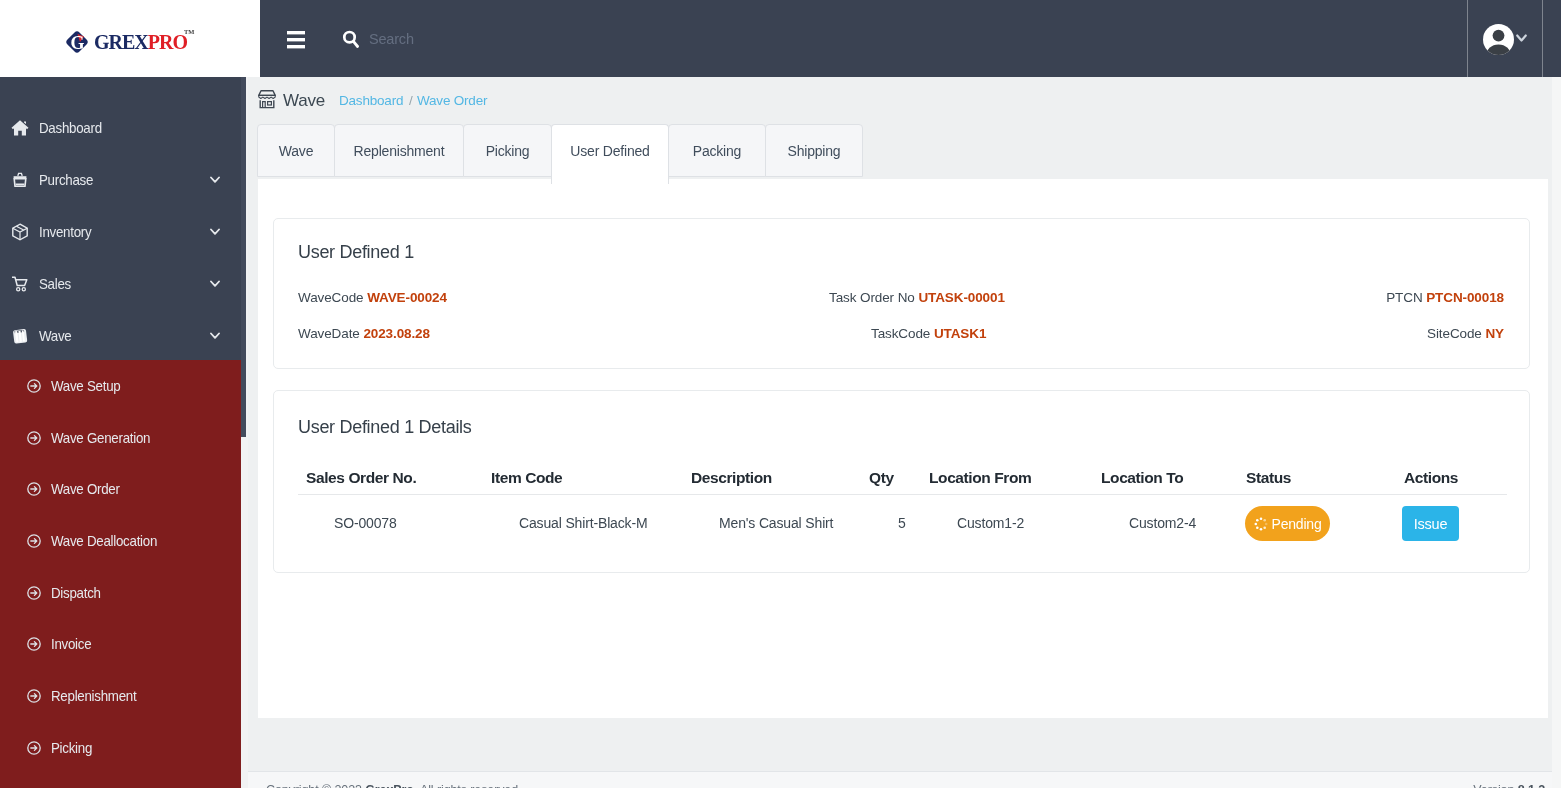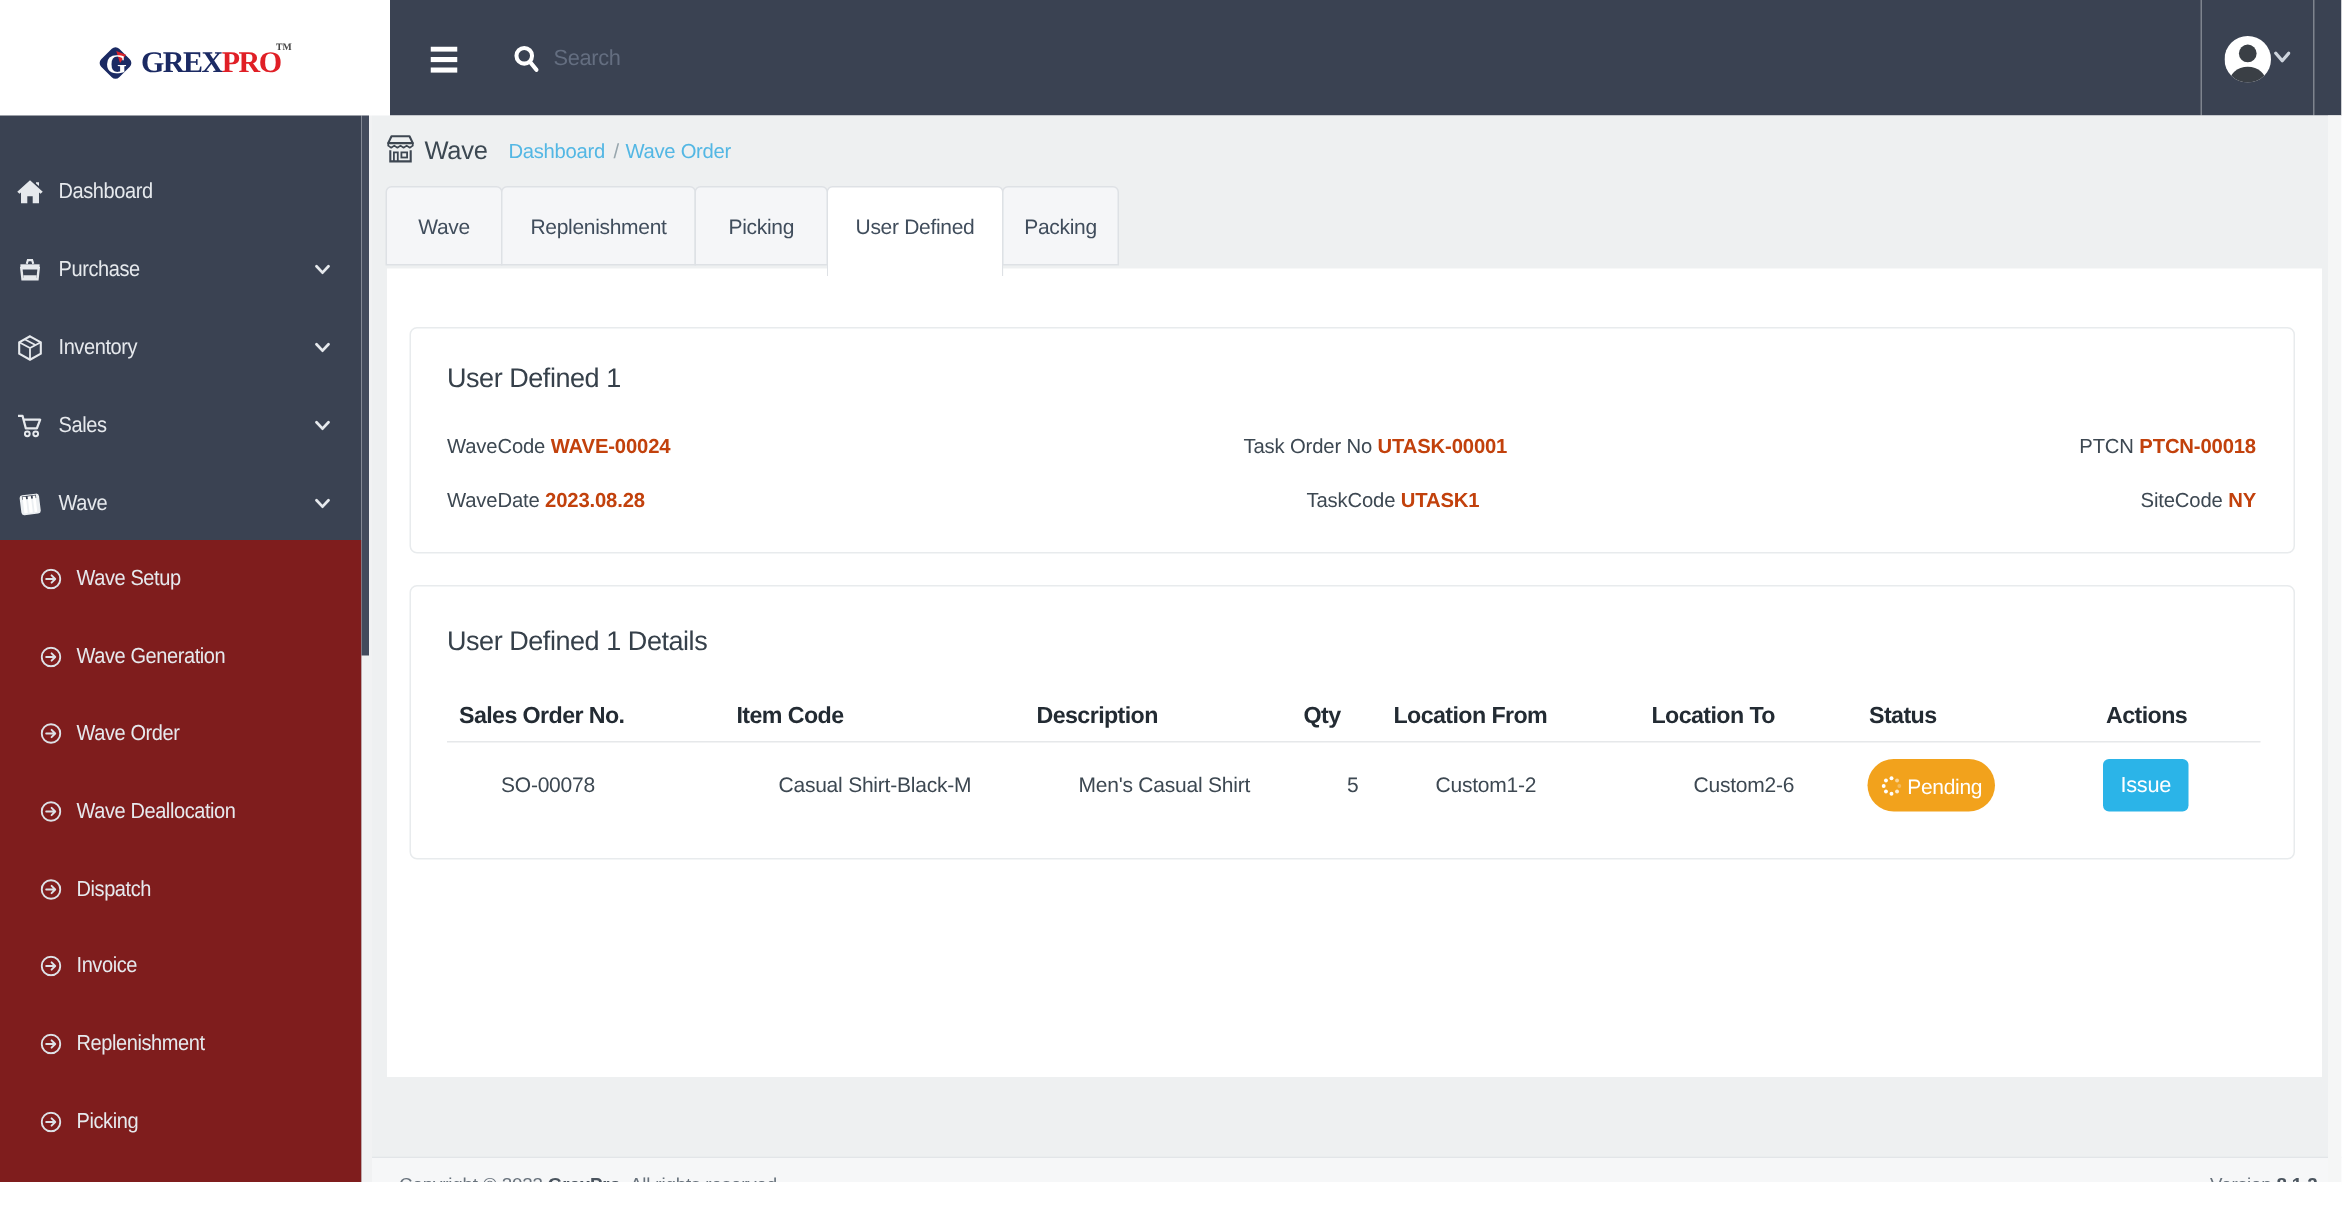--- a/index.html
+++ b/index.html
@@ -238,21 +238,22 @@
     <div id="bwave" class="abs">Wave</div>
     <div class="bc abs" style="left:91px;">Dashboard</div>
     <div class="bc bcsep abs" style="left:161px;">/</div>
     <div class="bc abs" style="left:169px;">Wave Order</div>
 
     <div id="tabs" class="abs">
       <div class="tab" style="width:78px">Wave</div>
       <div class="tab" style="width:130px">Replenishment</div>
       <div class="tab" style="width:89px">Picking</div>
       <div class="tab active" style="width:118px">User Defined</div>
-      <div class="tab" style="width:78px">Packing</div>
+      <div class="tab" style="width:98px">Packing</div>
+      <div class="tab" style="width:98px">Shipping</div>
     </div>
 
     <div id="panel" class="abs">
       <div id="card1" class="card">
         <div class="ctitle" style="top:23px">User Defined 1</div>
         <div class="fld" style="left:24px;top:71px">WaveCode <b>WAVE-00024</b></div>
         <div class="fld" style="left:555px;top:71px">Task Order No <b>UTASK-00001</b></div>
         <div class="fld" style="right:25px;top:71px">PTCN <b>PTCN-00018</b></div>
         <div class="fld" style="left:24px;top:107px">WaveDate <b>2023.08.28</b></div>
         <div class="fld" style="left:597px;top:107px">TaskCode <b>UTASK1</b></div>
@@ -267,21 +268,21 @@
         <div class="th" style="left:655px;top:78px">Location From</div>
         <div class="th" style="left:827px;top:78px">Location To</div>
         <div class="th" style="left:972px;top:78px">Status</div>
         <div class="th" style="left:1130px;top:78px">Actions</div>
         <div id="thline"></div>
         <div class="td" style="left:32px;top:124px">SO-00078</div>
         <div class="td" style="left:217px;top:124px">Casual Shirt-Black-M</div>
         <div class="td" style="left:417px;top:124px">Men's Casual Shirt</div>
         <div class="td" style="left:596px;top:124px">5</div>
         <div class="td" style="left:655px;top:124px">Custom1-2</div>
-        <div class="td" style="left:827px;top:124px">Custom2-6</div>
+        <div class="td" style="left:827px;top:124px">Custom2-4</div>
         <div id="pill">
           <svg width="14" height="14" viewBox="0 0 14 14" style="margin-right:4px">
             <g fill="#fff">
               <circle cx="7" cy="1.8" r="1.3"></circle>
               <circle cx="10.7" cy="3.3" r="1.3" opacity=".55"></circle>
               <circle cx="12.2" cy="7" r="1.3" opacity=".28"></circle>
               <circle cx="10.7" cy="10.7" r="1.3" opacity=".8"></circle>
               <circle cx="7" cy="12.2" r="1.3"></circle>
               <circle cx="3.3" cy="10.7" r="1.3"></circle>
               <circle cx="1.8" cy="7" r="1.3"></circle>

